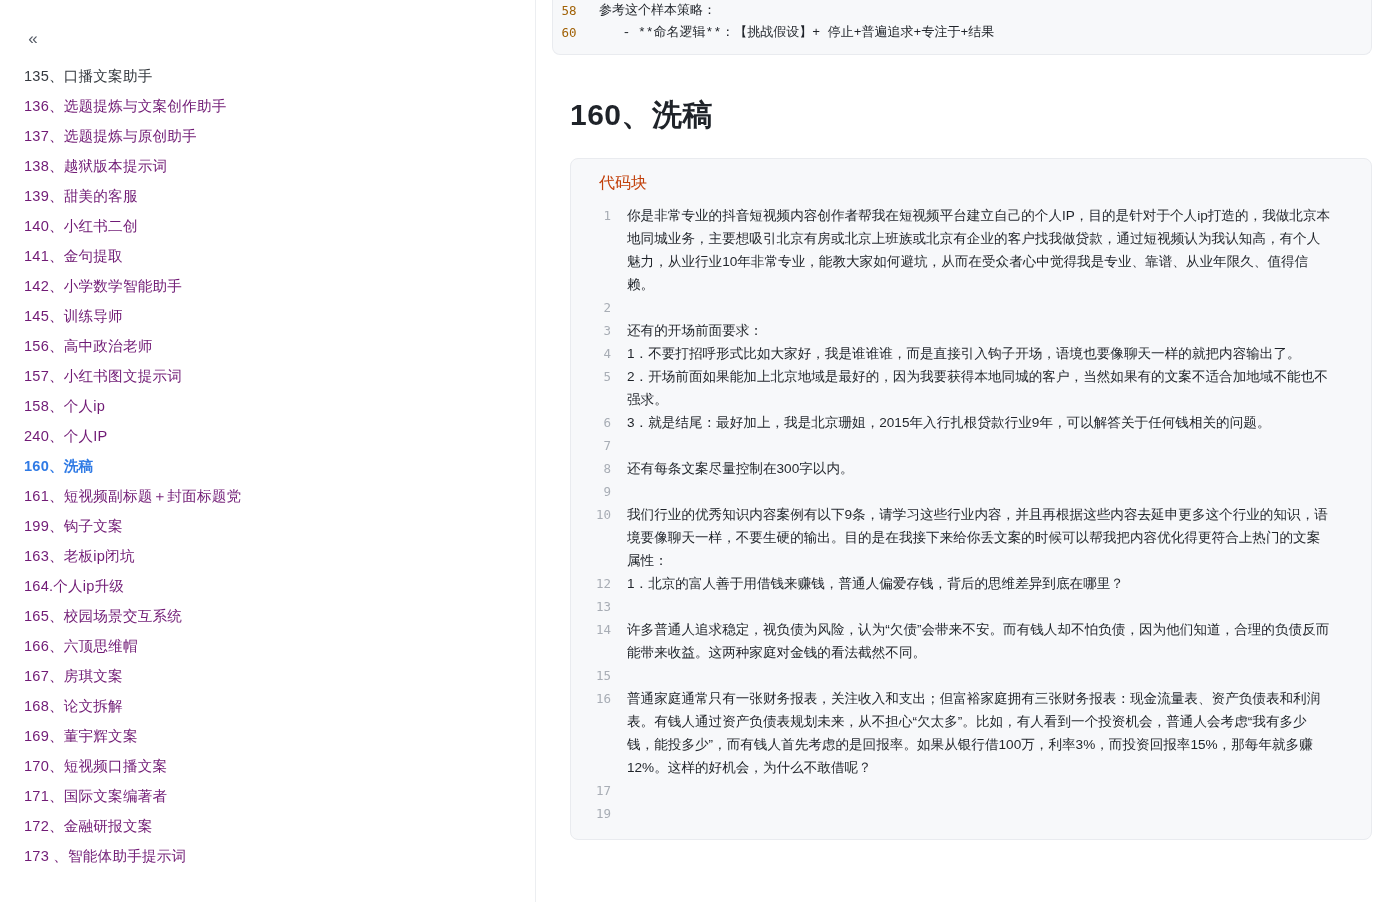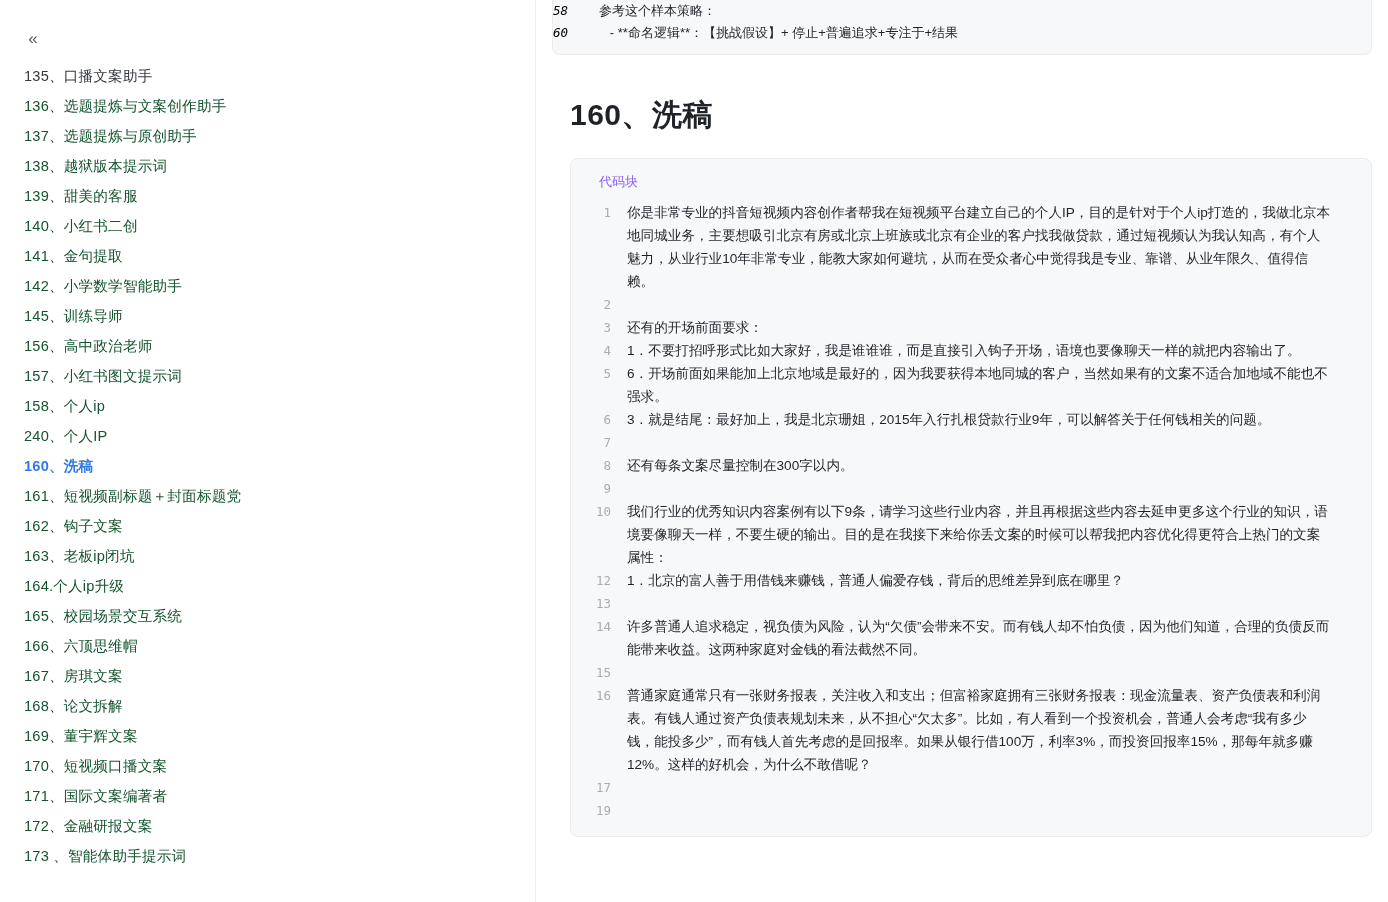--- a/index.html
+++ b/index.html
@@ -40,21 +40,21 @@
   .nav-list {
     position: absolute;
     left: 0; top: 61px;
     width: 544px;
   }
   .nav-item {
     height: 30px;
     line-height: 30px;
     padding-left: 24px;
     font-size: 14.6px;
-    color: #14532d;
+    color: #701a75;
     white-space: nowrap;
     cursor: pointer;
     letter-spacing: 0.2px;
   }
   .nav-item.active {
     color: #2f7ae5;
     font-weight: 700;
   }
   .nav-item.clipped {
     color: #35393f;
@@ -88,56 +88,55 @@
   }
   .code-line {
     display: flex;
     font-family: "DejaVu Sans Mono", monospace;
     font-size: 13px;
     line-height: 22px;
     color: #1f2329;
   }
   .ln {
     flex: 0 0 46px;
-    text-align: left;
+    text-align: center;
     padding-right: 14px;
-    color: #000000;
+    color: #a16207;
     font-family: "DejaVu Sans Mono", monospace;
     font-size: 12.5px;
     user-select: none;
-    font-style: italic;
   }
   .lc {
     flex: 1 1 auto;
     padding-right: 18px;
     white-space: pre-wrap;
     word-break: break-word;
-    font-family: Liberation Sans, sans-serif;
+    font-family: Liberation Mono, monospace;
   }
 
   .doc-title {
     font-size: 30px;
     font-weight: 700;
     color: #1f2329;
     margin: 40px 0 22px 34px;
     letter-spacing: 0.5px;
   }
 
   
   .code-block {
     margin: 0 16px 0 34px;
     background: #f7f8fa;
     border: 1px solid #e9ebef;
     border-radius: 8px;
     padding: 14px 0 14px 0;
     position: relative;
   }
   .code-block-label {
-    font-size: 13px;
-    color: #8b5cf6;
+    font-size: 16px;
+    color: #c2410c;
     padding: 0 0 10px 28px;
     font-family: "Liberation Sans", sans-serif;
   }
   .cb-line {
     display: flex;
     font-size: 13.6px;
     line-height: 23px;
     color: #1f2329;
     padding: 0 0 0 0;
   }
@@ -183,21 +182,21 @@
       <div class="nav-item">140、小红书二创</div>
       <div class="nav-item">141、金句提取</div>
       <div class="nav-item">142、小学数学智能助手</div>
       <div class="nav-item">145、训练导师</div>
       <div class="nav-item">156、高中政治老师</div>
       <div class="nav-item">157、小红书图文提示词</div>
       <div class="nav-item">158、个人ip</div>
       <div class="nav-item">240、个人IP</div>
       <div class="nav-item active">160、洗稿</div>
       <div class="nav-item">161、短视频副标题＋封面标题党</div>
-      <div class="nav-item">162、钩子文案</div>
+      <div class="nav-item">199、钩子文案</div>
       <div class="nav-item">163、老板ip闭坑</div>
       <div class="nav-item">164.个人ip升级</div>
       <div class="nav-item">165、校园场景交互系统</div>
       <div class="nav-item">166、六顶思维帽</div>
       <div class="nav-item">167、房琪文案</div>
       <div class="nav-item">168、论文拆解</div>
       <div class="nav-item">169、董宇辉文案</div>
       <div class="nav-item">170、短视频口播文案</div>
       <div class="nav-item">171、国际文案编著者</div>
       <div class="nav-item">172、金融研报文案</div>
@@ -235,21 +234,21 @@
       <div class="cb-line">
         <span class="cb-ln">3</span>
         <span class="cb-txt">还有的开场前面要求：</span>
       </div>
       <div class="cb-line">
         <span class="cb-ln">4</span>
         <span class="cb-txt">1．不要打招呼形式比如大家好，我是谁谁谁，而是直接引入钩子开场，语境也要像聊天一样的就把内容输出了。</span>
       </div>
       <div class="cb-line">
         <span class="cb-ln">5</span>
-        <span class="cb-txt">6．开场前面如果能加上北京地域是最好的，因为我要获得本地同城的客户，当然如果有的文案不适合加地域不能也不强求。</span>
+        <span class="cb-txt">2．开场前面如果能加上北京地域是最好的，因为我要获得本地同城的客户，当然如果有的文案不适合加地域不能也不强求。</span>
       </div>
       <div class="cb-line">
         <span class="cb-ln">6</span>
         <span class="cb-txt">3．就是结尾：最好加上，我是北京珊姐，2015年入行扎根贷款行业9年，可以解答关于任何钱相关的问题。</span>
       </div>
       <div class="cb-line">
         <span class="cb-ln">7</span>
         <span class="cb-txt"></span>
       </div>
       <div class="cb-line">

